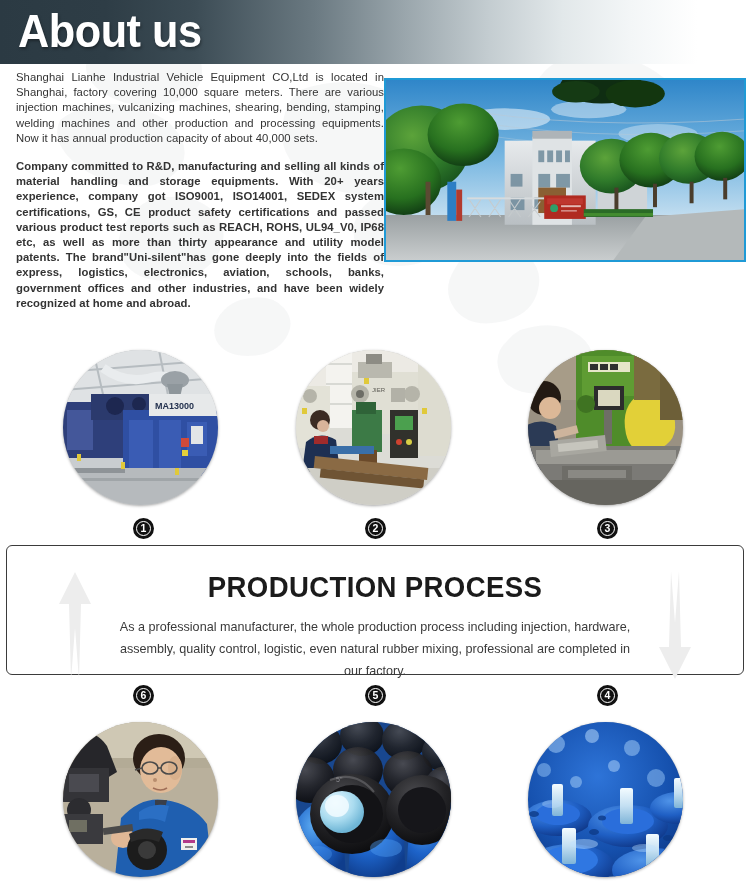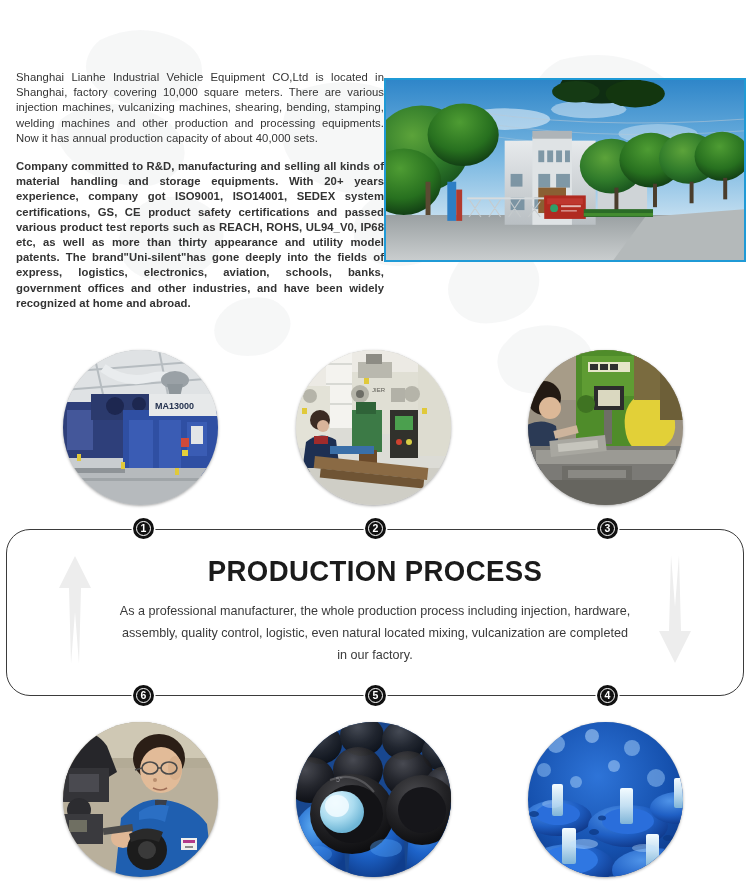--- a/index.html
+++ b/index.html
@@ -130,25 +130,25 @@
   }
   .circle svg { display: block; width: 155px; height: 155px; }
   .circle.c1 { left: 63px; }
   .circle.c2 { left: 296px; }
   .circle.c3 { left: 528px; }
 
   
   .process-box {
     position: absolute;
     left: 6px;
-    top: 529px;
+    top: 545px;
     width: 738px;
-    height: 167px;
+    height: 130px;
     border: 1.5px solid #3b3b3b;
-    border-radius: 24px;
+    border-radius: 6px;
     background: transparent;
     z-index: 1;
   }
   .process-title {
     position: absolute;
     left: 0; right: 0;
     top: 25px;
     text-align: center;
     font-family: "Liberation Sans Narrow", "Liberation Sans", "DejaVu Sans", sans-serif;
     font-size: 29px;
@@ -230,20 +230,23 @@
       <path d="M390 190 q34 -8 52 12 q16 18 4 40 q-14 24 -48 24 q-32 0 -42 -22 q-8 -20 8 -38 q12 -12 26 -16z"></path>
       <path d="M470 250 q28 -14 52 2 q22 14 16 38 q-6 26 -38 32 q-32 6 -46 -14 q-12 -18 0 -38 q6 -12 16 -20z"></path>
       <path d="M560 60 q56 -14 96 12 q36 24 28 56 q-8 32 -52 40 q-48 8 -80 -16 q-28 -22 -22 -52 q6 -28 30 -40z"></path>
       <path d="M640 170 q40 -6 58 18 q16 22 0 44 q-18 24 -54 20 q-34 -4 -42 -28 q-8 -24 12 -42 q12 -10 26 -12z"></path>
       <path d="M100 40 q36 -18 72 -4 q32 12 30 38 q-2 24 -36 30 q-38 6 -64 -12 q-22 -16 -14 -36 q4 -10 12 -16z"></path>
       <path d="M240 300 q30 -8 44 8 q12 14 2 30 q-12 18 -38 18 q-24 0 -32 -16 q-6 -16 8 -30 q7 -7 16 -10z"></path>
       <path d="M520 330 q38 -12 60 6 q20 16 8 36 q-14 22 -48 22 q-32 0 -40 -20 q-8 -20 8 -34 q5 -6 12 -10z"></path>
     </g>
   </svg>
 
+  <div class="header-band">
+    <div class="header-title">About us</div>
+  </div>
 
   <div class="intro">
 
     <div class="intro-text">
       <p>Shanghai Lianhe Industrial Vehicle Equipment CO,Ltd is located in Shanghai, factory covering 10,000 square meters. There are various injection machines, vulcanizing machines, shearing, bending, stamping, welding machines and other production and processing equipments. Now it has annual production capacity of about 40,000 sets.</p>
       <p>Company committed to R&amp;D, manufacturing and selling all kinds of material handling and storage equipments. With 20+ years experience, company got ISO9001, ISO14001, SEDEX system certifications, GS, CE product safety certifications and passed various product test reports such as REACH, ROHS, UL94_V0, IP68 etc, as well as more than thirty appearance and utility model patents. The brand"Uni-silent"has gone deeply into the fields of express, logistics, electronics, aviation, schools, banks, government offices and other industries, and have been widely recognized at home and abroad.</p>
     </div>
 
     <div class="photo-frame">
       <div class="photo-inner">
@@ -482,21 +485,21 @@
       <svg viewBox="0 0 40 115" aria-hidden="true">
         <path d="M20 4 L36 36 L26 36 L24 112 L20 60 L16 112 L14 36 L4 36 Z" fill="#ededed"></path>
       </svg>
     </div>
     <div class="arrow-down">
       <svg viewBox="0 0 40 115" aria-hidden="true">
         <path d="M20 111 L36 79 L26 79 L24 3 L20 55 L16 3 L14 79 L4 79 Z" fill="#ededed"></path>
       </svg>
     </div>
     <div class="process-title">PRODUCTION PROCESS</div>
-    <div class="process-desc">As a professional manufacturer, the whole production process including injection, hardware, assembly, quality control, logistic, even natural located mixing, vulcanization are completed in our factory.</div>
+    <div class="process-desc">As a professional manufacturer, the whole production process including injection, hardware, assembly, quality control, logistic, even natural rubber mixing, professional are completed in our factory.</div>
   </div>
 
   <div class="badge b1">
     <span class="ring"></span>
     <span class="num">1</span>
   </div>
   <div class="badge b2">
     <span class="ring"></span>
     <span class="num">2</span>
   </div>

